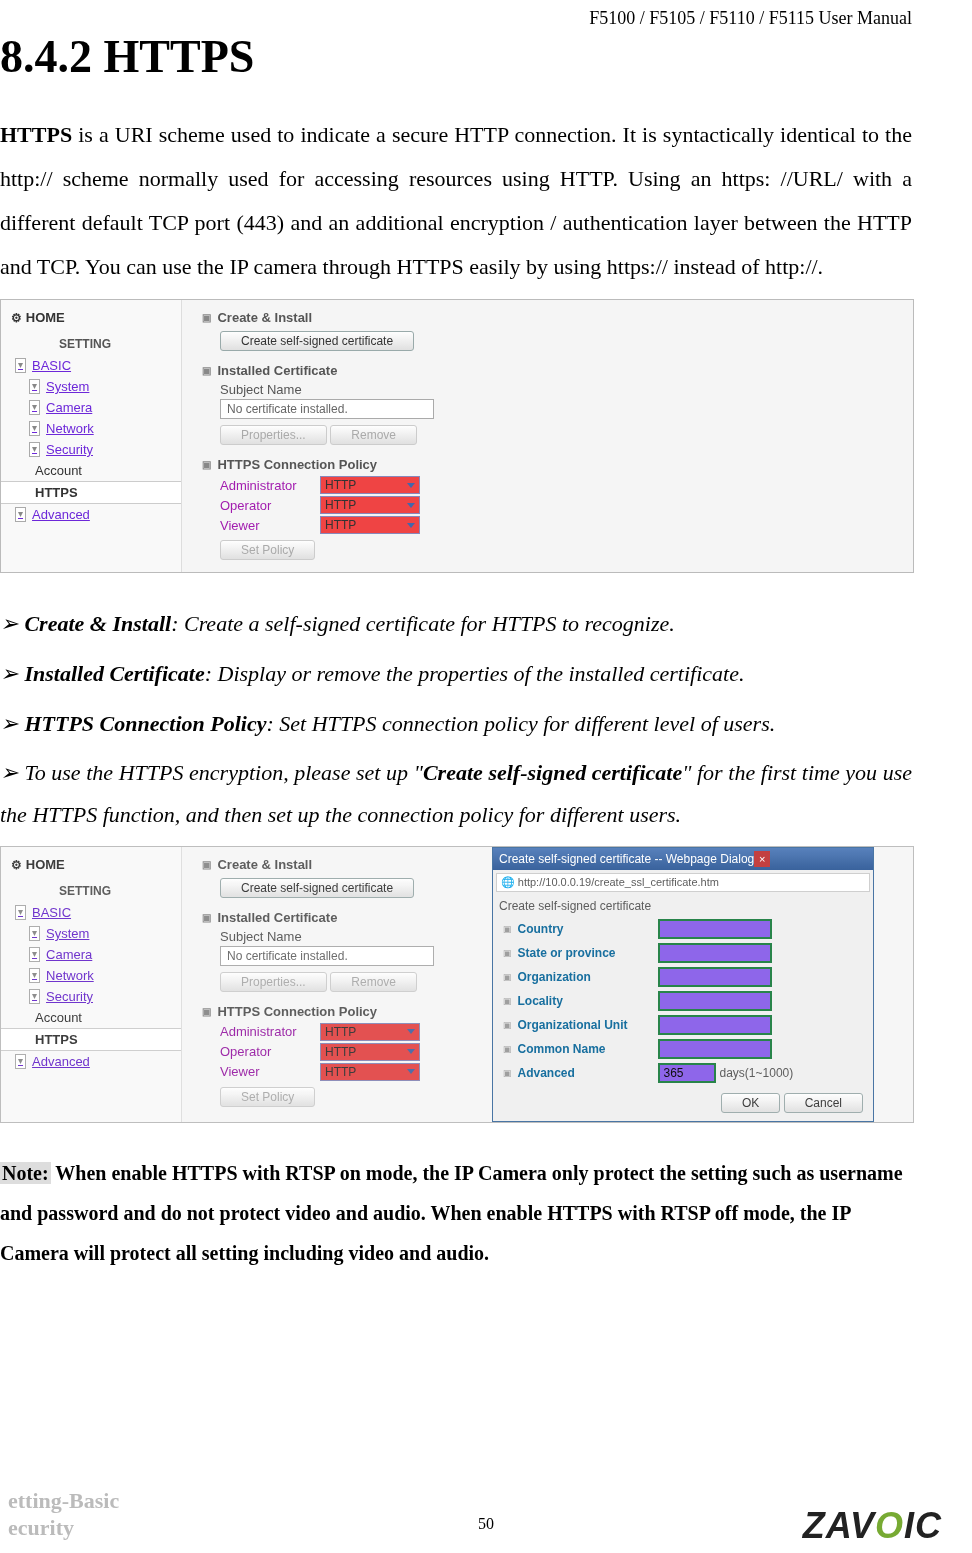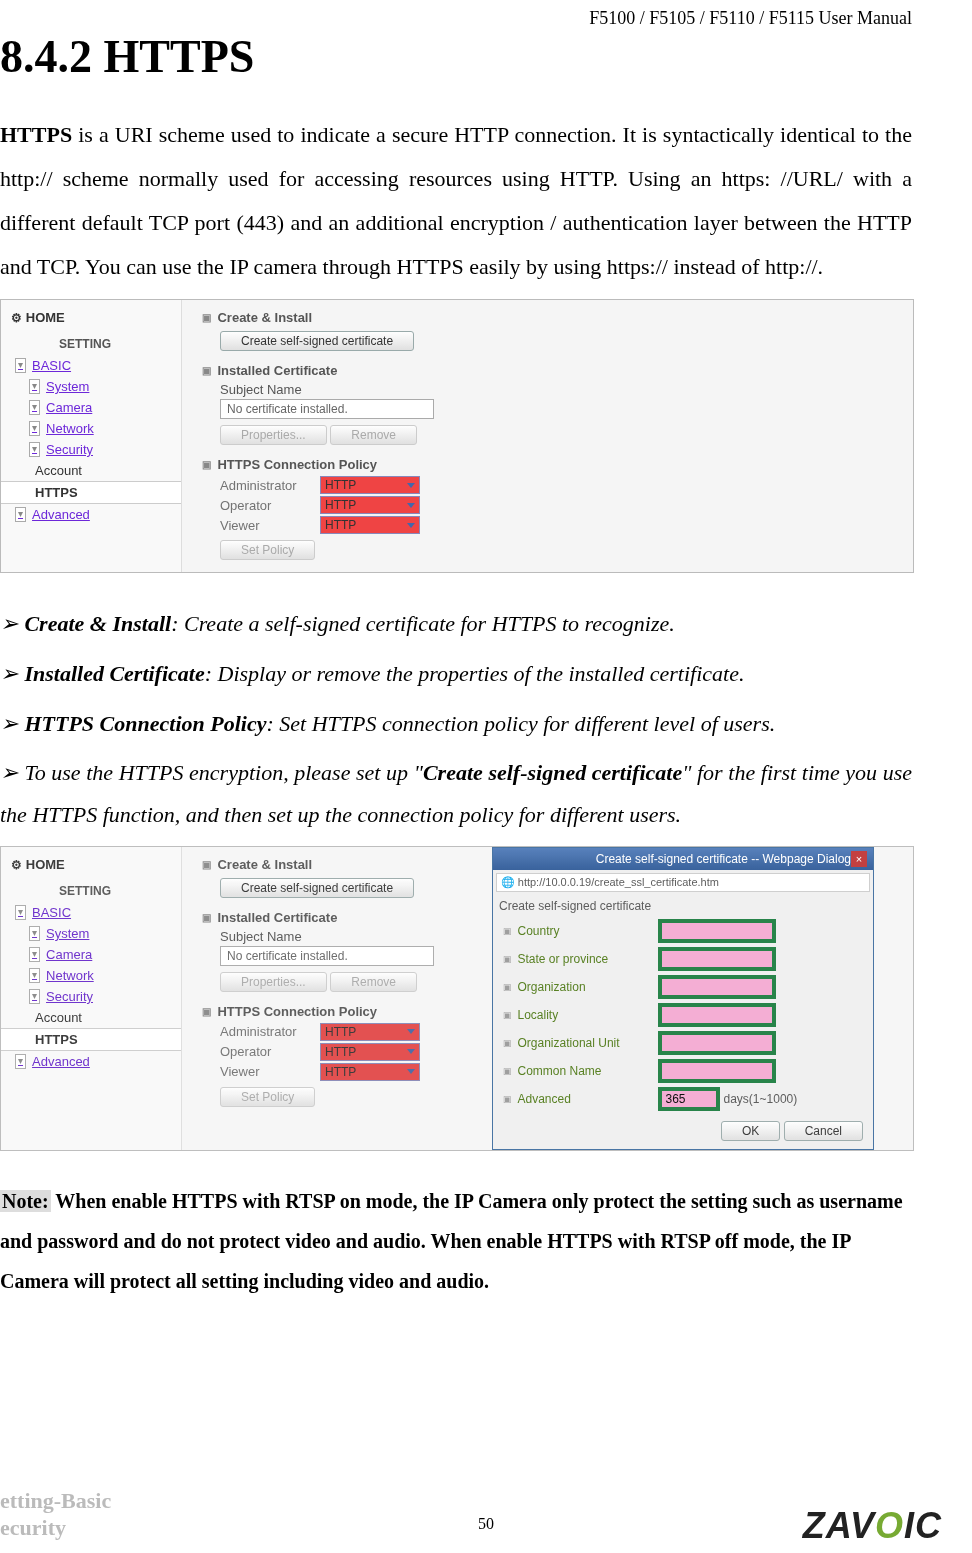--- a/index.html
+++ b/index.html
@@ -135,21 +135,21 @@
   .inline-btns {
     margin: 4px 0 10px 18px;
   }
   .policy-row {
     display: flex;
     align-items: center;
     margin: 2px 0 2px 18px;
   }
   .policy-label {
     width: 100px;
-    color: #737373;
+    color: #a21caf;
   }
   .dropdown {
     border: 1px solid #88b;
     background: #ef4444;
     width: 90px;
     padding: 1px 4px;
     font-size: 12px;
     display: flex;
     justify-content: space-between;
     align-items: center;
@@ -181,21 +181,21 @@
     width: 380px;
     margin-left: 10px;
     font-size: 12px;
     background: #efefef;
   }
   .dialog-title {
     background: linear-gradient(#4b7bc0,#2a5a9e);
     color: #fff;
     padding: 3px 6px;
     display: flex;
-    justify-content: flex-end;
+    justify-content: flex-start;
     align-items: center;
   }
   .close-x {
     background: #c33; color:#fff; width:16px; height:16px; text-align:center; font-size:11px; line-height:16px;
   }
   .dialog-url {
     background: #fff;
     border: 1px solid #ccc;
     margin: 3px;
     padding: 2px 4px;
@@ -211,24 +211,24 @@
     display: flex;
     align-items: center;
     padding: 2px 10px;
   }
   .form-row::before {
     content: "▣";
     font-size: 9px;
     color: #999;
     margin-right: 6px;
   }
-  .form-label { width: 140px; color:#4d7c0f; }
+  .form-label { width: 140px; color:#0369a1;font-weight:bold; }
   .form-input {
-    border: 4px solid #15803d;
-    background: #f9a8d4;
+    border: 2px solid #15803d;
+    background: #8b5cf6;
     height: 16px;
     width: 110px;
   }
   .dialog-buttons {
     text-align: right;
     padding: 6px 10px;
   }
   .note-box {
     font-size: 20px;
     font-weight: bold;
@@ -240,20 +240,21 @@
     padding: 0 2px;
   }
   .footer-left {
     position: absolute;
     bottom: 12px;
     left: 0;
     color: #bbb;
     font-size: 22px;
     font-weight: bold;
     line-height: 1.2;
+    padding-left: 8px;
   }
   .footer-center {
     position: absolute;
     bottom: 20px;
     left: 50%;
     transform: translateX(-50%);
     font-size: 16px;
   }
   .footer-logo {
     position: absolute;

